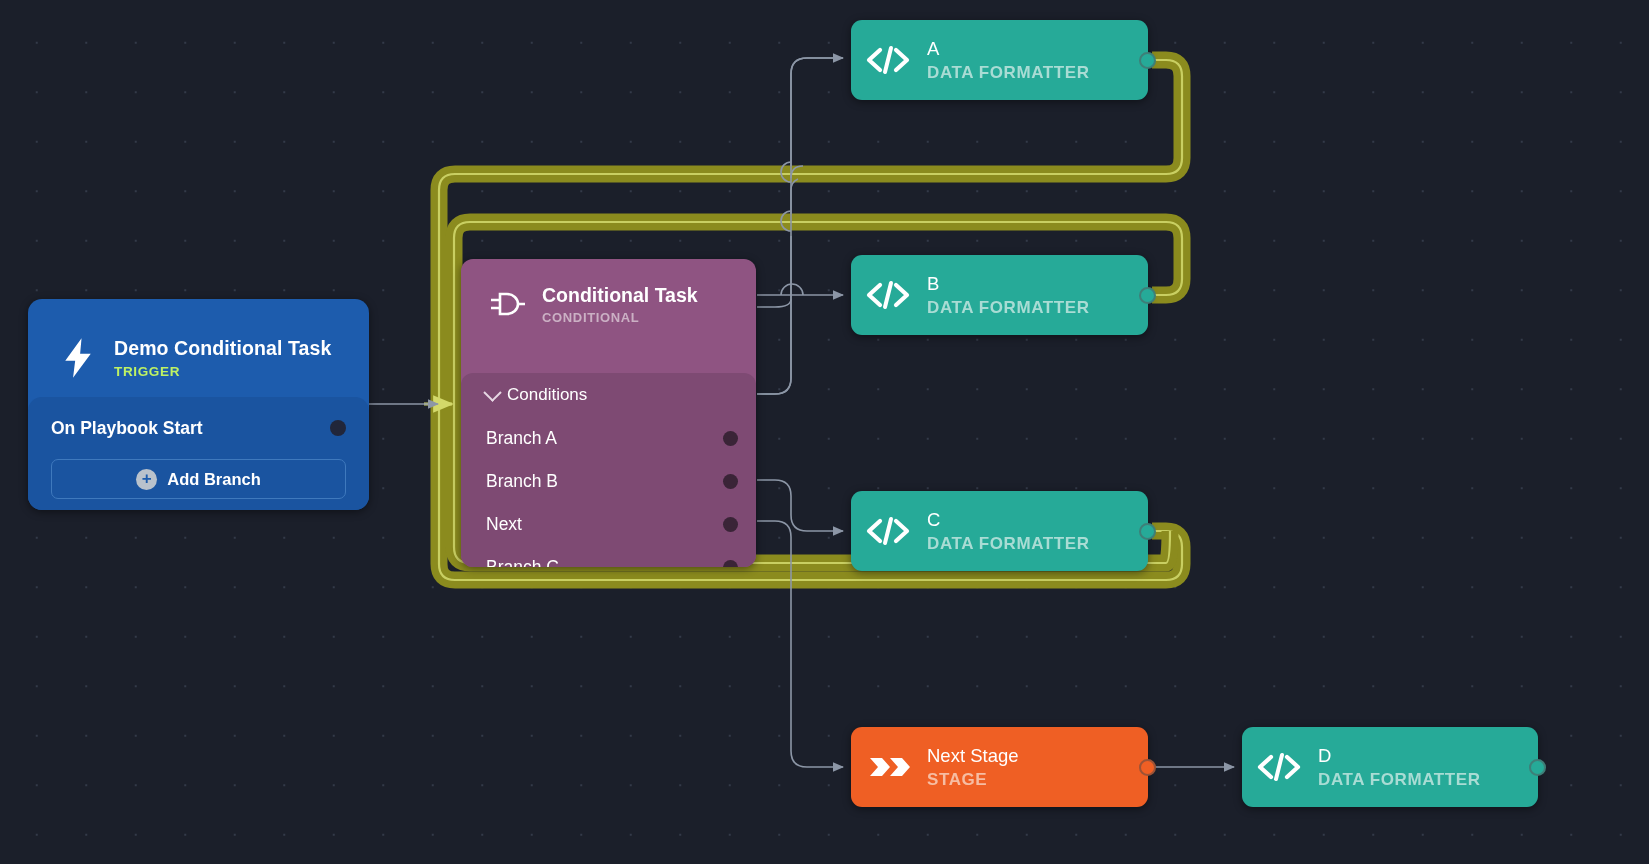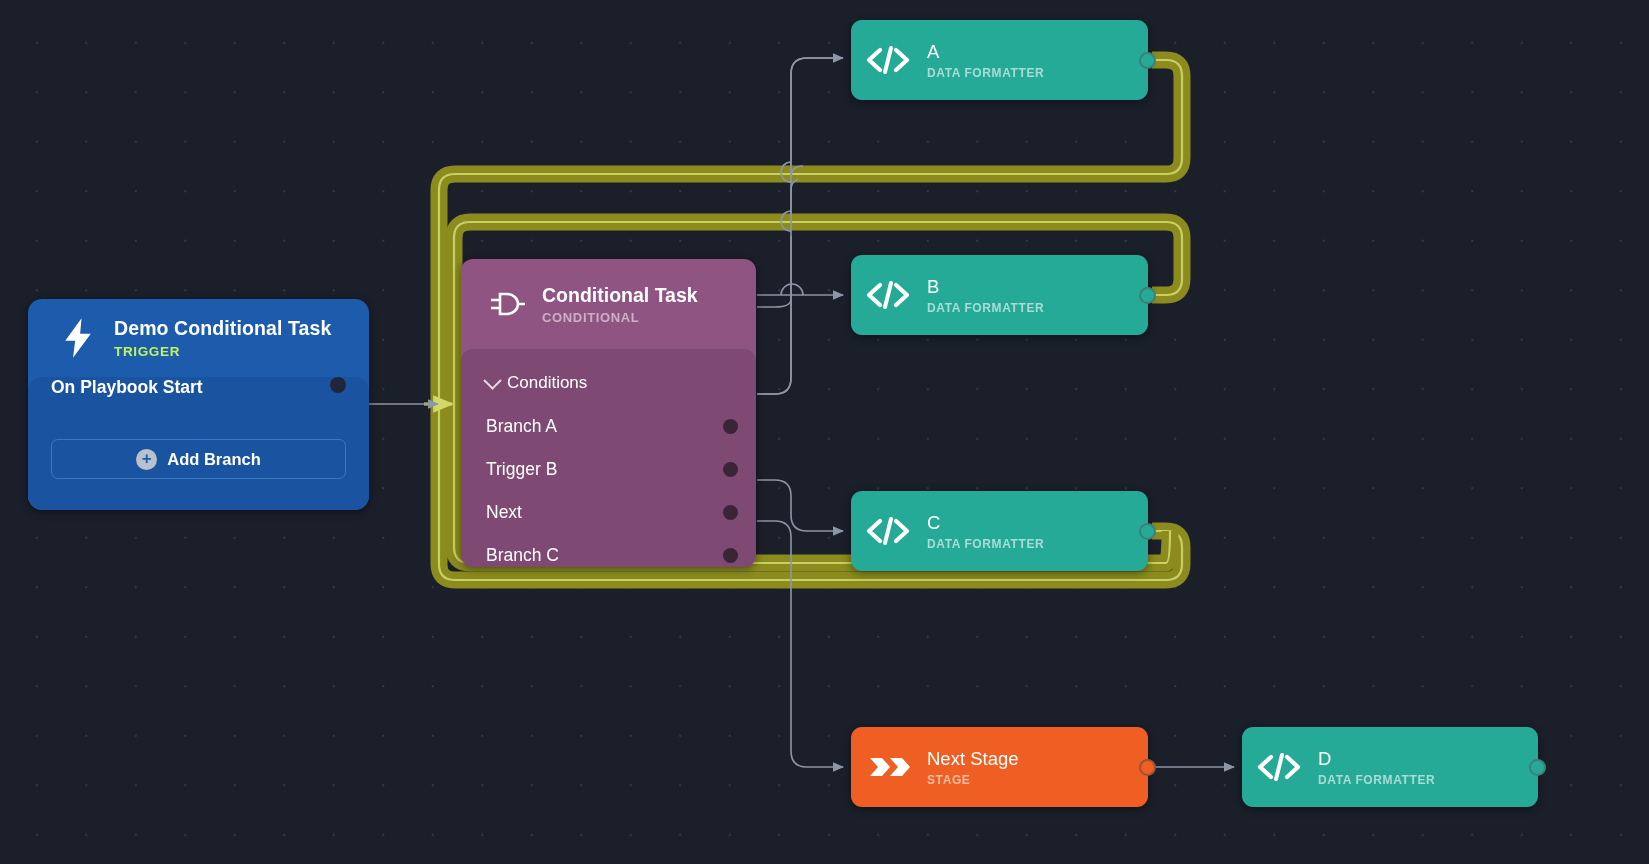--- a/index.html
+++ b/index.html
@@ -20,30 +20,30 @@
   .edges{position:absolute;left:0;top:0;width:1649px;height:864px;pointer-events:none;}
   .node{position:absolute;border-radius:10px;box-sizing:border-box;}
 
   
   .trigger{
     left:28px;top:299px;width:341px;height:211px;
     background:#1d5cad;border-radius:14px;
     box-shadow:0 2px 8px rgba(0,0,0,.45);
     overflow:hidden;
   }
-  .trigger-head{display:flex;align-items:center;height:78px;padding:0 0 0 22px;}
+  .trigger-head{display:flex;align-items:center;height:78px;padding:0 0 0 22px;margin-top:20px;}
   .trigger-ico{width:56px;flex:0 0 56px;display:flex;align-items:center;justify-content:center;}
   .trigger-txt{padding-left:8px;}
   .n-title{color:#ffffff;font-size:19.5px;line-height:23px;font-weight:600;letter-spacing:.1px;}
   .n-sub{color:#bef264;font-size:13.5px;line-height:17px;font-weight:700;letter-spacing:.65px;margin-top:3px;}
   .trigger-body{
     margin:0 0 0 0;background:#1a54a0;border-radius:14px;
     height:133px;padding:0 23px;position:relative;
   }
-  .trig-row{display:flex;align-items:flex-start;justify-content:space-between;height:62px;gap:16px;}
+  .trig-row{display:flex;align-items:center;justify-content:space-between;height:62px;gap:16px;}
   .trig-row-label{color:#fff;font-size:17.5px;font-weight:600;}
   .port{width:16px;height:16px;border-radius:50%;background:#21263a;flex:0 0 16px;}
   .add-trigger{
     height:38px;border:1px solid #3f79bd;border-radius:7px;
     display:flex;align-items:center;justify-content:center;gap:10px;
     color:#fff;font-size:16.5px;font-weight:600;background:transparent;
   }
   .plus-ico{
     width:21px;height:21px;border-radius:50%;background:#b9c2cc;
     color:#1d5cad;font-size:17px;line-height:19px;text-align:center;font-weight:700;
@@ -53,38 +53,38 @@
   .cond{
     left:461px;top:259px;width:295px;height:308px;
     background:#8f5482;border-radius:12px;
     box-shadow:0 2px 9px rgba(0,0,0,.45);overflow:hidden;
   }
   .cond-head{display:flex;align-items:center;height:90px;padding-left:18px;}
   .cond-ico{width:56px;flex:0 0 56px;display:flex;align-items:center;justify-content:center;}
   .cond-txt{padding-left:7px;}
   .cond-title{color:#fff;font-size:19.5px;font-weight:600;line-height:23px;}
   .cond-sub{color:#cbb0c4;font-size:13px;font-weight:700;letter-spacing:.65px;margin-top:3px;}
-  .cond-body{background:#7e4a73;border-radius:12px;height:218px;padding:12px 18px 0 25px;}
+  .cond-body{background:#7e4a73;border-radius:12px;height:218px;padding:0 18px 0 25px;margin-top:24px;}
   .cond-sec{display:flex;align-items:center;gap:8px;height:44px;color:#fff;font-size:17px;font-weight:400;}
   .chev{display:inline-block;width:11px;height:11px;border-right:2px solid #e8d8e4;border-bottom:2px solid #e8d8e4;transform:rotate(45deg) translate(-2px,-2px);}
   .cond-row{display:flex;align-items:center;justify-content:space-between;height:43px;gap:40px;}
   .cond-row-label{color:#fff;font-size:17.5px;font-weight:400;}
   .cond-port{width:15px;height:15px;border-radius:50%;background:#3a2437;}
 
   
   .act{
     width:297px;height:80px;border-radius:11px;display:flex;align-items:center;
     box-shadow:0 2px 8px rgba(0,0,0,.45);
   }
   .act-teal{background:#26aa98;}
   .act-orange{background:#ef5f24;}
   .act-ico{width:74px;flex:0 0 74px;display:flex;align-items:center;justify-content:center;}
   .act-txt{padding-left:2px;}
   .act-title{color:#ffffff;font-size:18.5px;font-weight:500;line-height:22px;}
-  .act-sub{font-size:12px;font-weight:700;letter-spacing:.6px;margin-top:3px;}
+  .act-sub{font-size:17px;font-weight:700;letter-spacing:.6px;margin-top:3px;}
   .act-teal .act-sub{color:#a9dcd4;}
   .act-orange .act-sub{color:#f6bda3;}
   .out-port{position:absolute;width:17px;height:17px;border-radius:50%;top:31.5px;right:-8px;}
   .out-teal{background:#26aa98;border:2px solid #3e7f78;box-sizing:border-box;}
   .out-orange{background:#ef5f24;border:2px solid #9c5336;box-sizing:border-box;}
 </style>
 </head>
 <body>
 
 <div id="canvas">
@@ -193,21 +193,21 @@
     <div class="cond-body">
       <div class="cond-sec">
         <span class="chev"></span>
         <span>Conditions</span>
       </div>
       <div class="cond-row">
         <span class="cond-row-label">Branch A</span>
         <span class="cond-port"></span>
       </div>
       <div class="cond-row">
-        <span class="cond-row-label">Trigger B</span>
+        <span class="cond-row-label">Branch B</span>
         <span class="cond-port"></span>
       </div>
       <div class="cond-row">
         <span class="cond-row-label">Next</span>
         <span class="cond-port"></span>
       </div>
       <div class="cond-row">
         <span class="cond-row-label">Branch C</span>
         <span class="cond-port"></span>
       </div>

